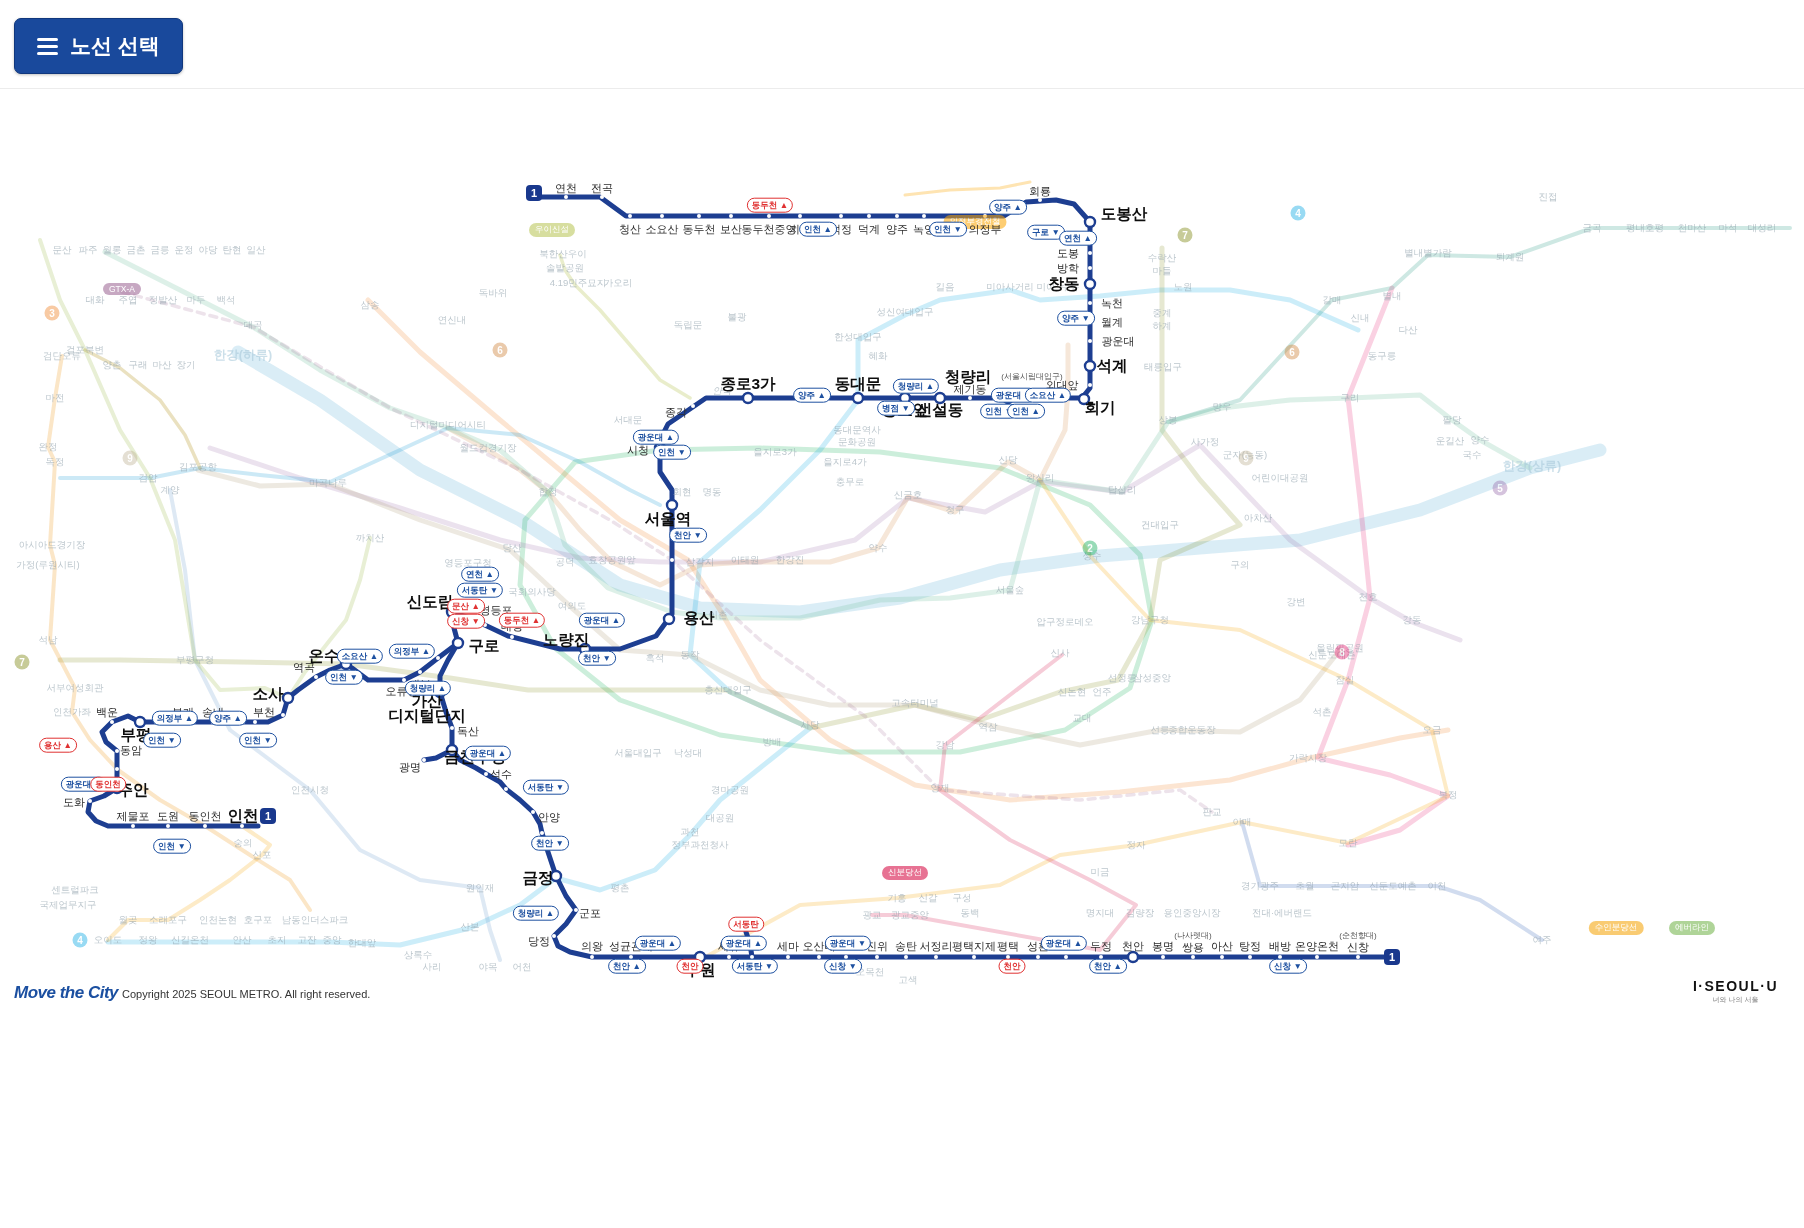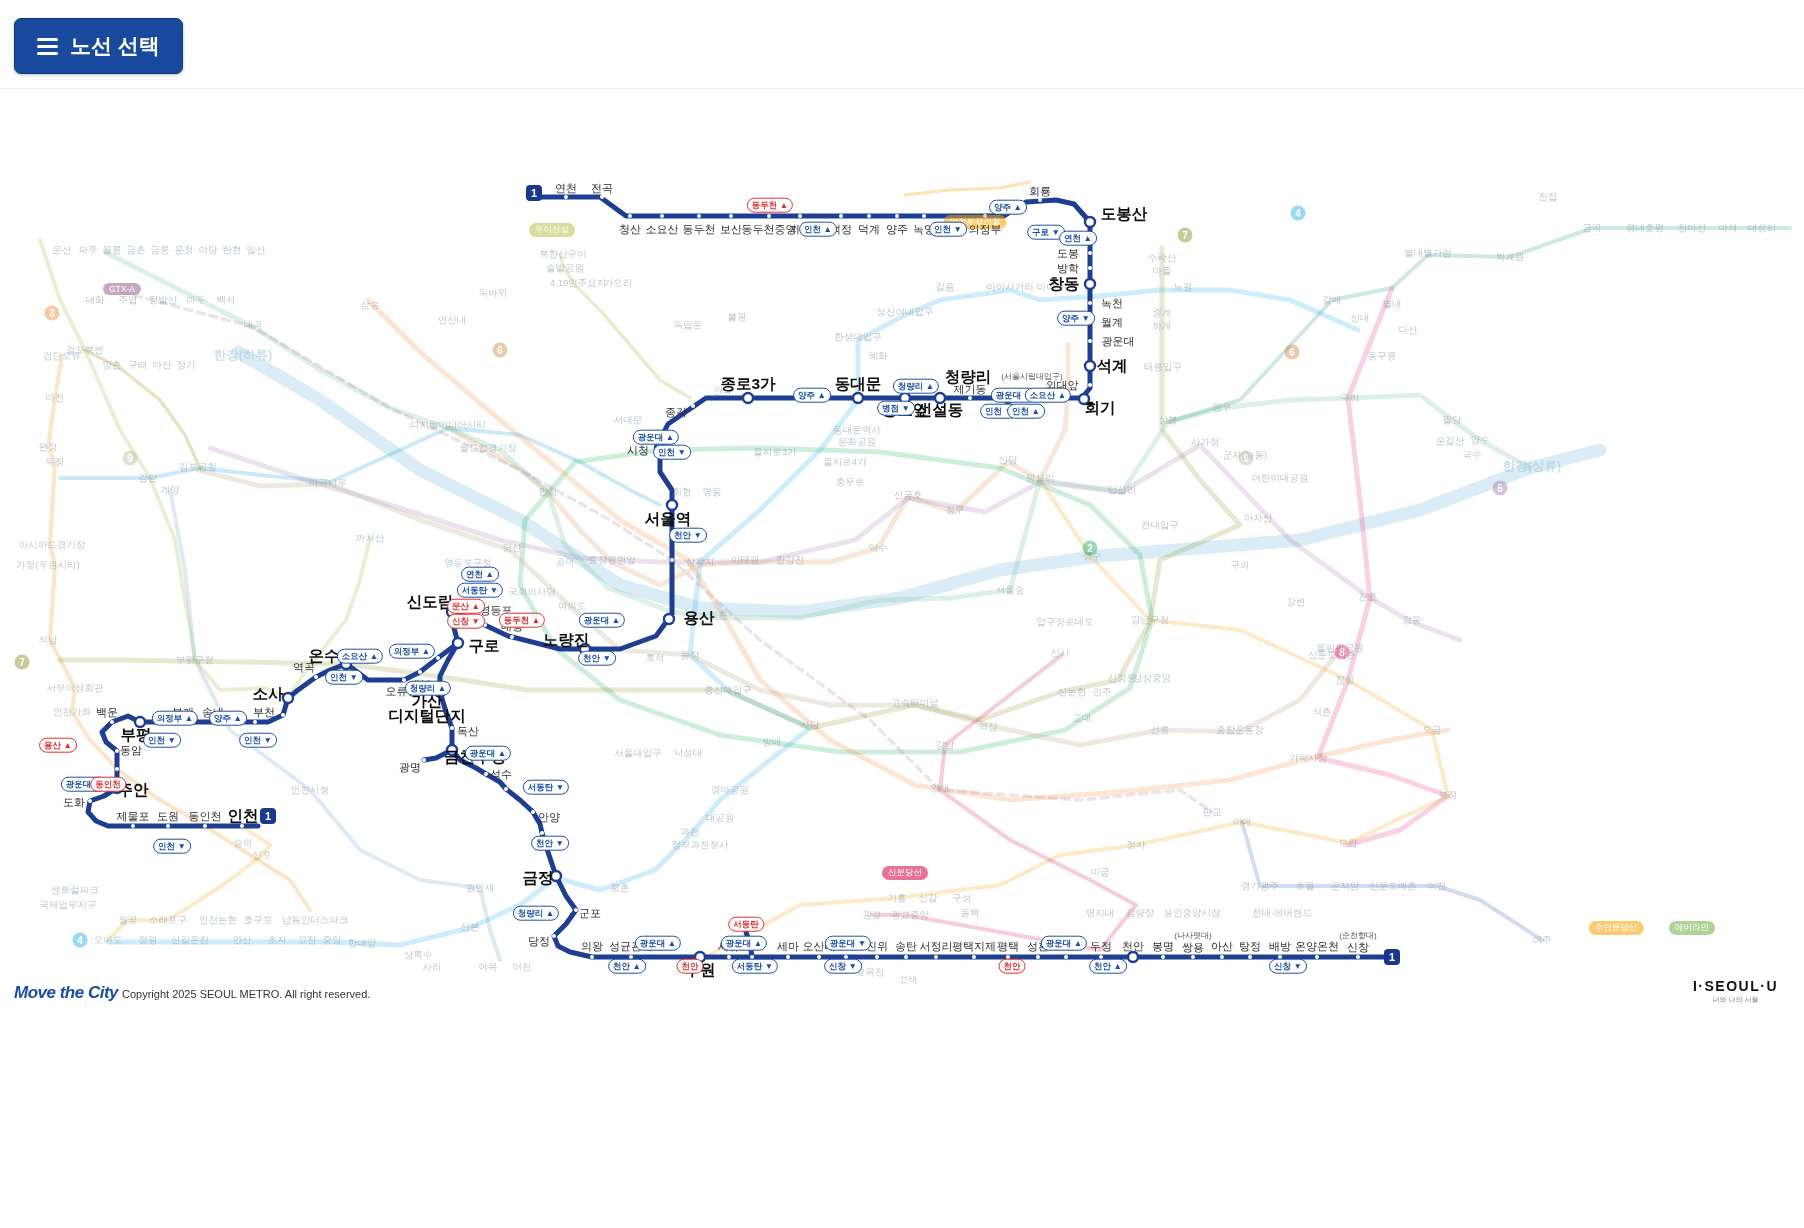--- a/index.html
+++ b/index.html
@@ -213,21 +213,21 @@
       <div class="bg-lbl" style="left: 1162px; top: 313px;">중계</div>
       <div class="bg-lbl" style="left: 1162px; top: 326px;">하계</div>
       <div class="bg-lbl" style="left: 1163px; top: 367px;">태릉입구</div>
       <div class="bg-lbl" style="left: 1168px; top: 420px;">상봉</div>
       <div class="bg-lbl" style="left: 1222px; top: 407px;">망우</div>
       <div class="bg-lbl" style="left: 1205px; top: 442px;">사가정</div>
       <div class="bg-lbl" style="left: 1350px; top: 398px;">구리</div>
       <div class="bg-lbl" style="left: 1382px; top: 356px;">동구릉</div>
       <div class="bg-lbl" style="left: 1360px; top: 318px;">신내</div>
       <div class="bg-lbl" style="left: 1332px; top: 300px;">갈매</div>
-      <div class="bg-lbl" style="left: 1392px; top: 304px;">별내</div>
+      <div class="bg-lbl" style="left: 1392px; top: 296px;">별내</div>
       <div class="bg-lbl" style="left: 1408px; top: 330px;">다산</div>
       <div class="bg-lbl" style="left: 1428px; top: 253px;">별내별가람</div>
       <div class="bg-lbl" style="left: 1548px; top: 197px;">진접</div>
       <div class="bg-lbl" style="left: 1510px; top: 257px;">퇴계원</div>
       <div class="bg-lbl" style="left: 1592px; top: 228px;">금곡</div>
       <div class="bg-lbl" style="left: 1645px; top: 228px;">평내호평</div>
       <div class="bg-lbl" style="left: 1692px; top: 228px;">천마산</div>
       <div class="bg-lbl" style="left: 1728px; top: 228px;">마석</div>
       <div class="bg-lbl" style="left: 1762px; top: 228px;">대성리</div>
       <div class="bg-lbl bg-big" style="left: 243px; top: 355px;">한강(하류)</div>
@@ -312,21 +312,21 @@
       <div class="bg-lbl" style="left: 1322px; top: 712px;">석촌</div>
       <div class="bg-lbl" style="left: 1308px; top: 758px;">가락시장</div>
       <div class="bg-lbl" style="left: 1432px; top: 730px;">오금</div>
       <div class="bg-lbl" style="left: 1448px; top: 795px;">복정</div>
       <div class="bg-lbl" style="left: 1348px; top: 843px;">모란</div>
       <div class="bg-lbl" style="left: 1150px; top: 620px;">강남구청</div>
       <div class="bg-lbl" style="left: 1065px; top: 622px;">압구정로데오</div>
       <div class="bg-lbl" style="left: 1122px; top: 678px;">선정릉</div>
       <div class="bg-lbl" style="left: 1152px; top: 678px;">삼성중앙</div>
       <div class="bg-lbl" style="left: 1160px; top: 730px;">선릉</div>
-      <div class="bg-lbl" style="left: 1240px; top: 730px;">종합운동장</div>
+      <div class="bg-lbl" style="left: 1192px; top: 730px;">종합운동장</div>
       <div class="bg-lbl" style="left: 1060px; top: 653px;">신사</div>
       <div class="bg-lbl" style="left: 1072px; top: 692px;">신논현</div>
       <div class="bg-lbl" style="left: 1102px; top: 692px;">언주</div>
       <div class="bg-lbl" style="left: 988px; top: 727px;">역삼</div>
       <div class="bg-lbl" style="left: 945px; top: 745px;">강남</div>
       <div class="bg-lbl" style="left: 940px; top: 788px;">양재</div>
       <div class="bg-lbl" style="left: 1082px; top: 718px;">교대</div>
       <div class="bg-lbl" style="left: 915px; top: 703px;">고속터미널</div>
       <div class="bg-lbl" style="left: 730px; top: 790px;">경마공원</div>
       <div class="bg-lbl" style="left: 720px; top: 818px;">대공원</div>

